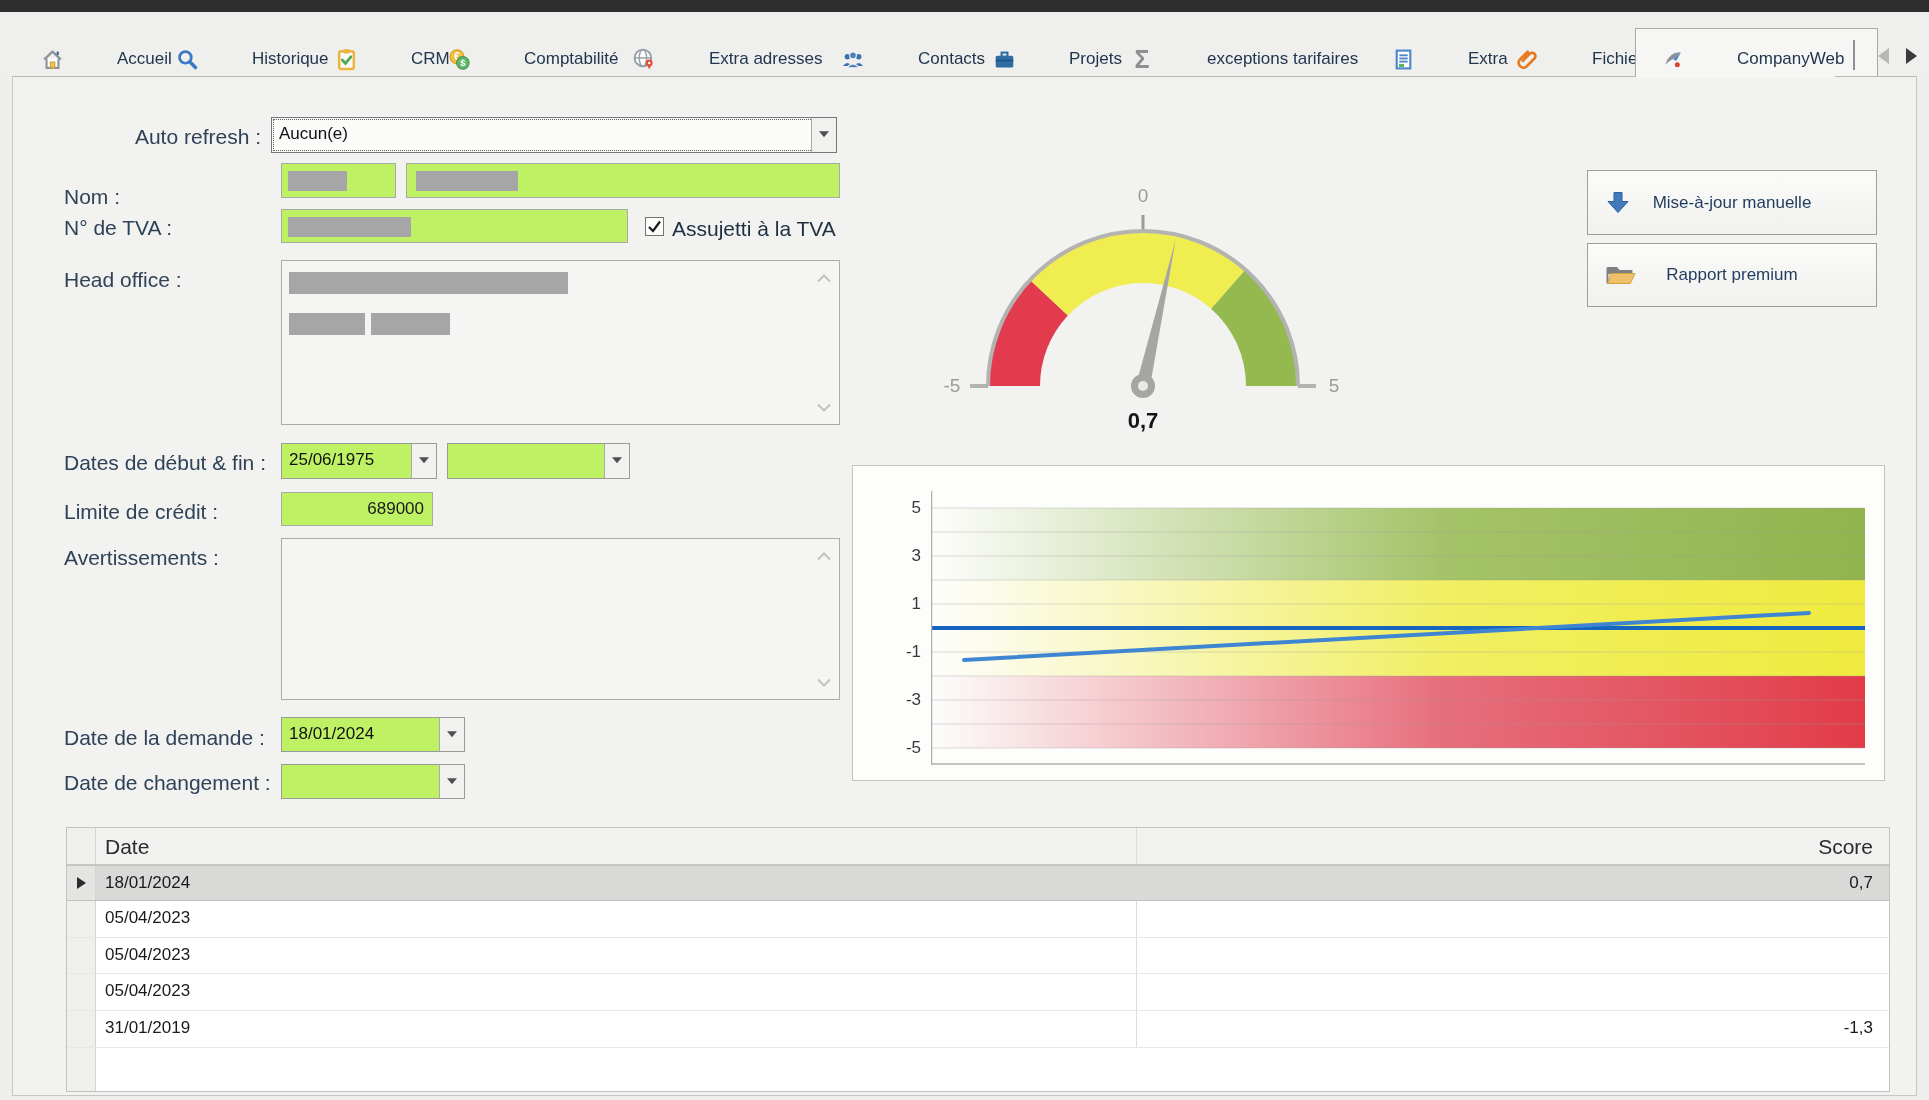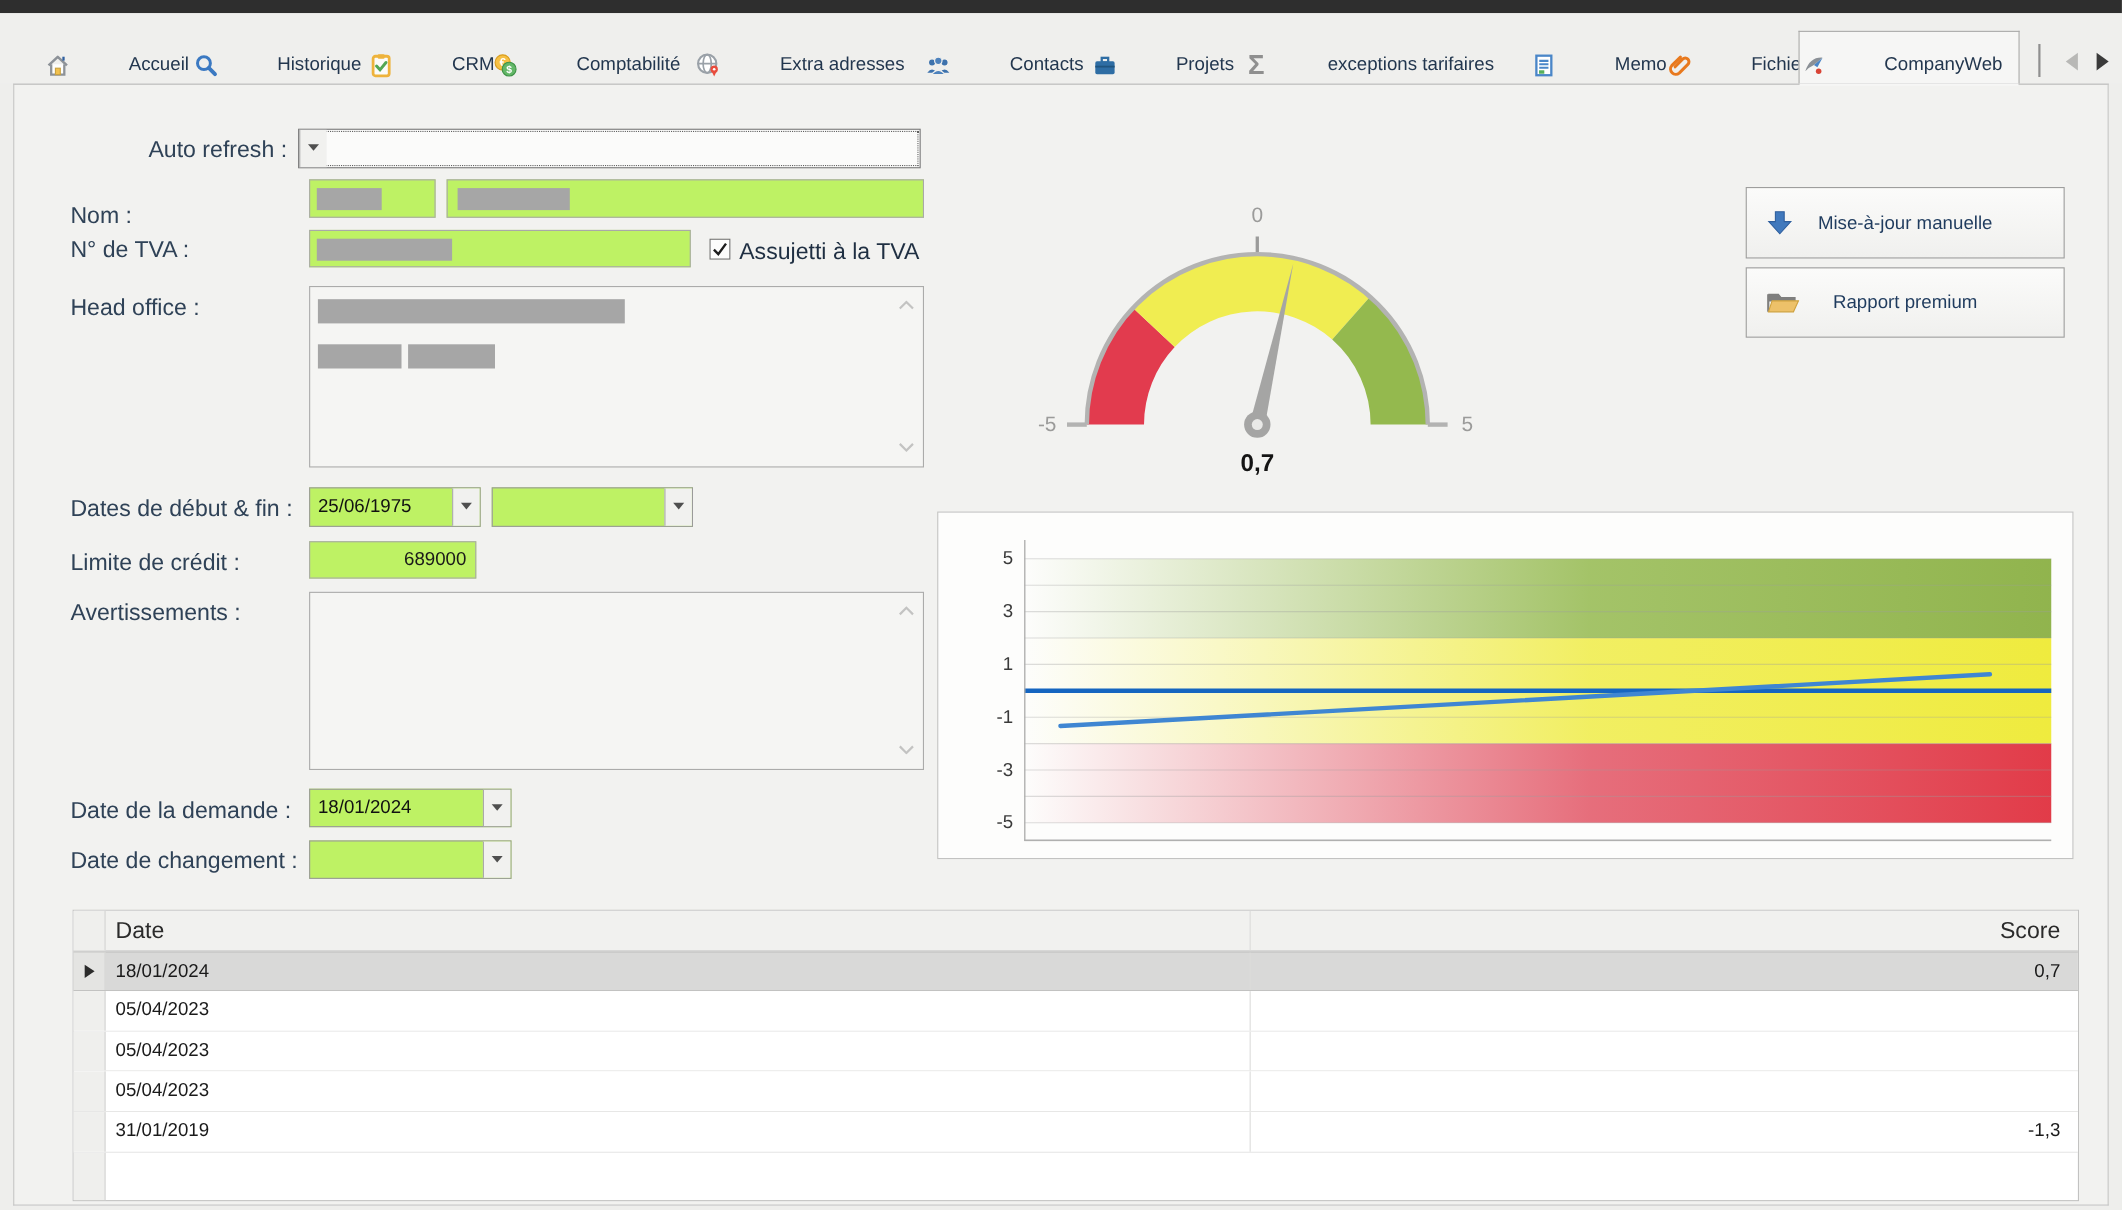--- a/index.html
+++ b/index.html
@@ -5,22 +5,22 @@
   * { margin:0; padding:0; box-sizing:border-box; }
   html,body { width:1929px; height:1100px; background:#eceeec; }
   body { font-family:"Liberation Sans", sans-serif; color:#1a1a1a; }
   #app { position:relative; width:1929px; height:1100px; background:#eeeeec; overflow:hidden; }
 
   .titlebar { position:absolute; left:0; top:0; width:1929px; height:12px; background:#2e2e2e; }
   .tabbar { position:absolute; left:0; top:12px; width:1929px; height:64px; background:#efefed; }
 
   .tab { position:absolute; top:30px; height:34px; display:flex; align-items:center; gap:9px; cursor:default; }
   .tab-label { font-size:17px; color:#22364e; white-space:nowrap;margin-left:44px; }
-  .tab-active-box { position:absolute; left:1635px; top:16px; width:201px; height:61px;
-    background:#f6f6f5; border:1px solid #a9a9a8; border-bottom:none; display:flex; align-items:center; gap:9px; }
+  .tab-active-box { position:absolute; left:1635px; top:16px; width:243px; height:61px;
+    background:#f6f6f5; border:1px solid #a9a9a8; border-bottom:none; display:flex; align-items:center; gap:9px; padding-left:24px; }
   .ticon { display:inline-flex; width:24px; height:24px; align-items:center; justify-content:center; }
   .sigma-glyph { font-size:25px; font-weight:bold; color:#8f8f8f; line-height:24px; }
 
   .nav-sep { position:absolute; left:1853px; top:28px; width:2px; height:30px; background:#8f8f8f; }
   .nav-arrow { position:absolute; top:36px; width:0; height:0; border:8px solid transparent; }
   .nav-left  { left:1878px; border-right:11px solid #b8b8b6; border-left:none; }
   .nav-right { left:1906px; border-left:11px solid #3a3a3a; border-right:none; }
 
   .panel { position:absolute; left:12px; top:76px; width:1905px; height:1020px; background:#f2f2f0;
     border:1px solid #c6c6c5; border-top:1px solid #b7b7b6; }
@@ -170,21 +170,21 @@
     <div class="tab" style="left:1391px">
       <span class="ticon">
         <svg width="23" height="23" viewBox="0 0 22 22">
             <rect x="4.5" y="2.5" width="13" height="17" fill="#fff" stroke="#4a86c8" stroke-width="2"></rect>
             <line x1="7" y1="7" x2="15" y2="7" stroke="#4a86c8" stroke-width="1.8"></line>
             <line x1="7" y1="10" x2="15" y2="10" stroke="#4a86c8" stroke-width="1.8"></line>
             <line x1="7" y1="13" x2="15" y2="13" stroke="#4a86c8" stroke-width="1.8"></line>
             <rect x="6.8" y="15.2" width="4.6" height="3" fill="#57b05c"></rect>
           </svg>
       </span>
-      <span class="tab-label">Memo</span>
+      <span class="tab-label">Extra</span>
     </div>
 
     <div class="tab" style="left:1515px">
       <span class="ticon">
         <svg width="24" height="24" viewBox="0 0 22 22">
             <path d="M7.2 12.6 L13.4 6.2 a3.1 3.1 0 0 1 4.4 4.4 L10.6 17.8 a4.4 4.4 0 0 1 -6.2 -6.2 L11.6 4.4" fill="none" stroke="#e8791e" stroke-width="2.5" stroke-linecap="round"></path>
           </svg>
       </span>
       <span class="tab-label">Fichiers</span>
     </div>
@@ -203,20 +203,21 @@
     <div class="nav-sep"></div>
     <div class="nav-arrow nav-left"></div>
     <div class="nav-arrow nav-right"></div>
   </div>
 
   <div class="panel"></div>
   <div class="active-tab-merge"></div>
 
   <div class="flabel rlabel" style="left:61px; top:125px; width:200px;">Auto refresh :</div>
   <div class="ctrl combo focus-dotted" style="left:271px; top:117px; width:566px; height:36px;">
+    <div class="val">Aucun(e)</div>
     <div class="dd-btn"></div>
   </div>
 
   <div class="flabel" style="left:64px; top:185px;">Nom :</div>
   <div class="ctrl" style="left:281px; top:163px; width:115px; height:35px;">
     <div class="redact" style="left:6px; top:7px; width:59px; height:20px;"></div>
   </div>
   <div class="ctrl" style="left:406px; top:163px; width:434px; height:35px;">
     <div class="redact" style="left:9px; top:7px; width:102px; height:20px;"></div>
   </div>

